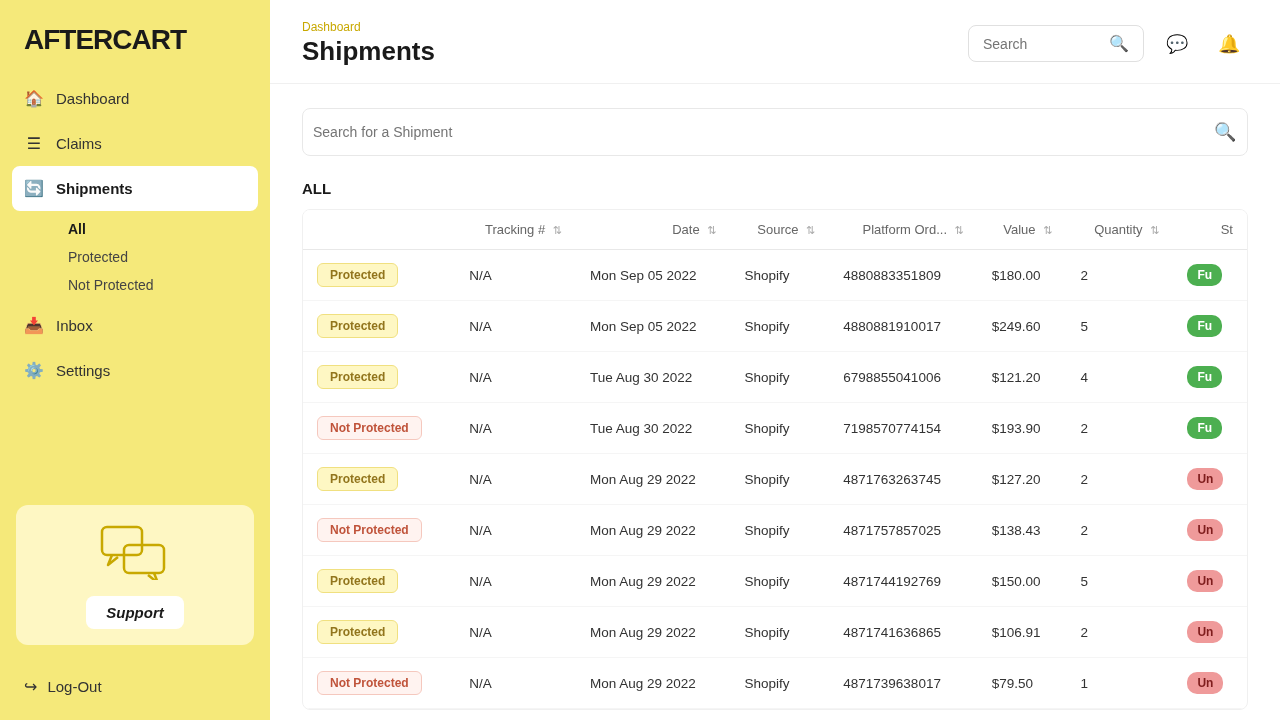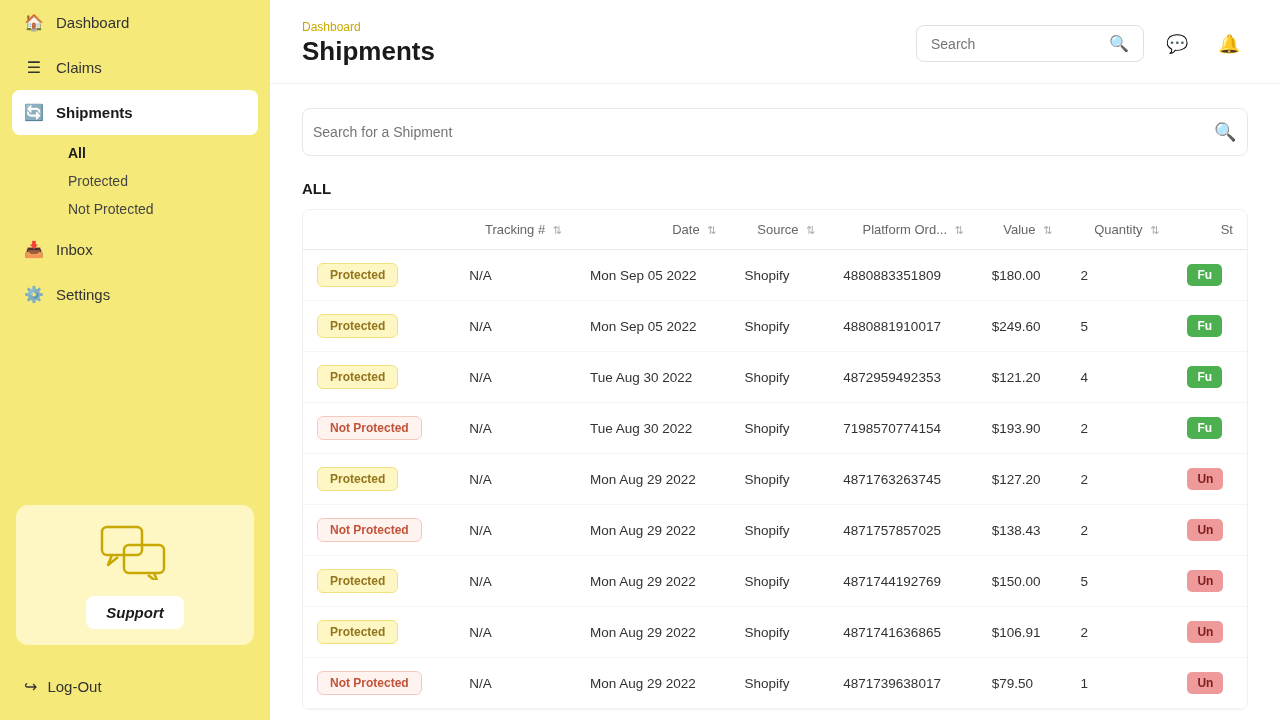--- a/index.html
+++ b/index.html
@@ -122,21 +122,21 @@
       align-items: center;
       gap: 16px;
     }
     .search-box {
       display: flex;
       align-items: center;
       border: 1px solid #e0e0e0;
       border-radius: 8px;
       padding: 8px 14px;
       gap: 8px;
-      width: 228px;
+      width: 176px;
     }
     .search-box input {
       border: none;
       outline: none;
       font-size: 14px;
       color: #999;
       width: 100%;
       background: transparent;
     }
     .header-icon {
@@ -234,21 +234,21 @@
     }
     .badge-not-protected {
       background: #fff3f0;
       color: #c0533a;
       border: 1px solid #f5c8be;
     }
 
     .status-badge {
       display: inline-block;
       padding: 4px 10px;
-      border-radius: 5px;
+      border-radius: 10px;
       font-size: 12px;
       font-weight: 600;
       color: #fff;
     }
     .status-fulfilled { background: #4caf50; }
     .status-unfulfilled { background: #ef9a9a; color: #7f1d1d; }
 
     
     .pagination {
       display: flex;
@@ -257,20 +257,21 @@
       padding: 16px 8px 4px;
       gap: 8px;
       font-size: 13px;
       color: #555;
     }
   </style>
 </head>
 <body>
 
 <aside class="sidebar">
+  <div class="sidebar-logo">AFTERCART</div>
 
   <nav class="sidebar-nav">
     <div class="nav-item">
       <span class="nav-icon">🏠</span>
       <span>Dashboard</span>
     </div>
     <div class="nav-item">
       <span class="nav-icon">☰</span>
       <span>Claims</span>
     </div>
@@ -380,21 +381,21 @@
         <span class="status-badge status-fulfilled">Fu</span>
       </td>
     </tr>
             <tr>
       <td>
         <span class="badge badge-protected">Protected</span>
       </td>
       <td>N/A</td>
       <td>Tue Aug 30 2022</td>
       <td>Shopify</td>
-      <td>4872959492353</td>
+      <td>6798855041006</td>
       <td>$121.20</td>
       <td>4</td>
       <td>
         <span class="status-badge status-fulfilled">Fu</span>
       </td>
     </tr>
             <tr>
       <td>
         <span class="badge badge-not-protected">Not Protected</span>
       </td>

